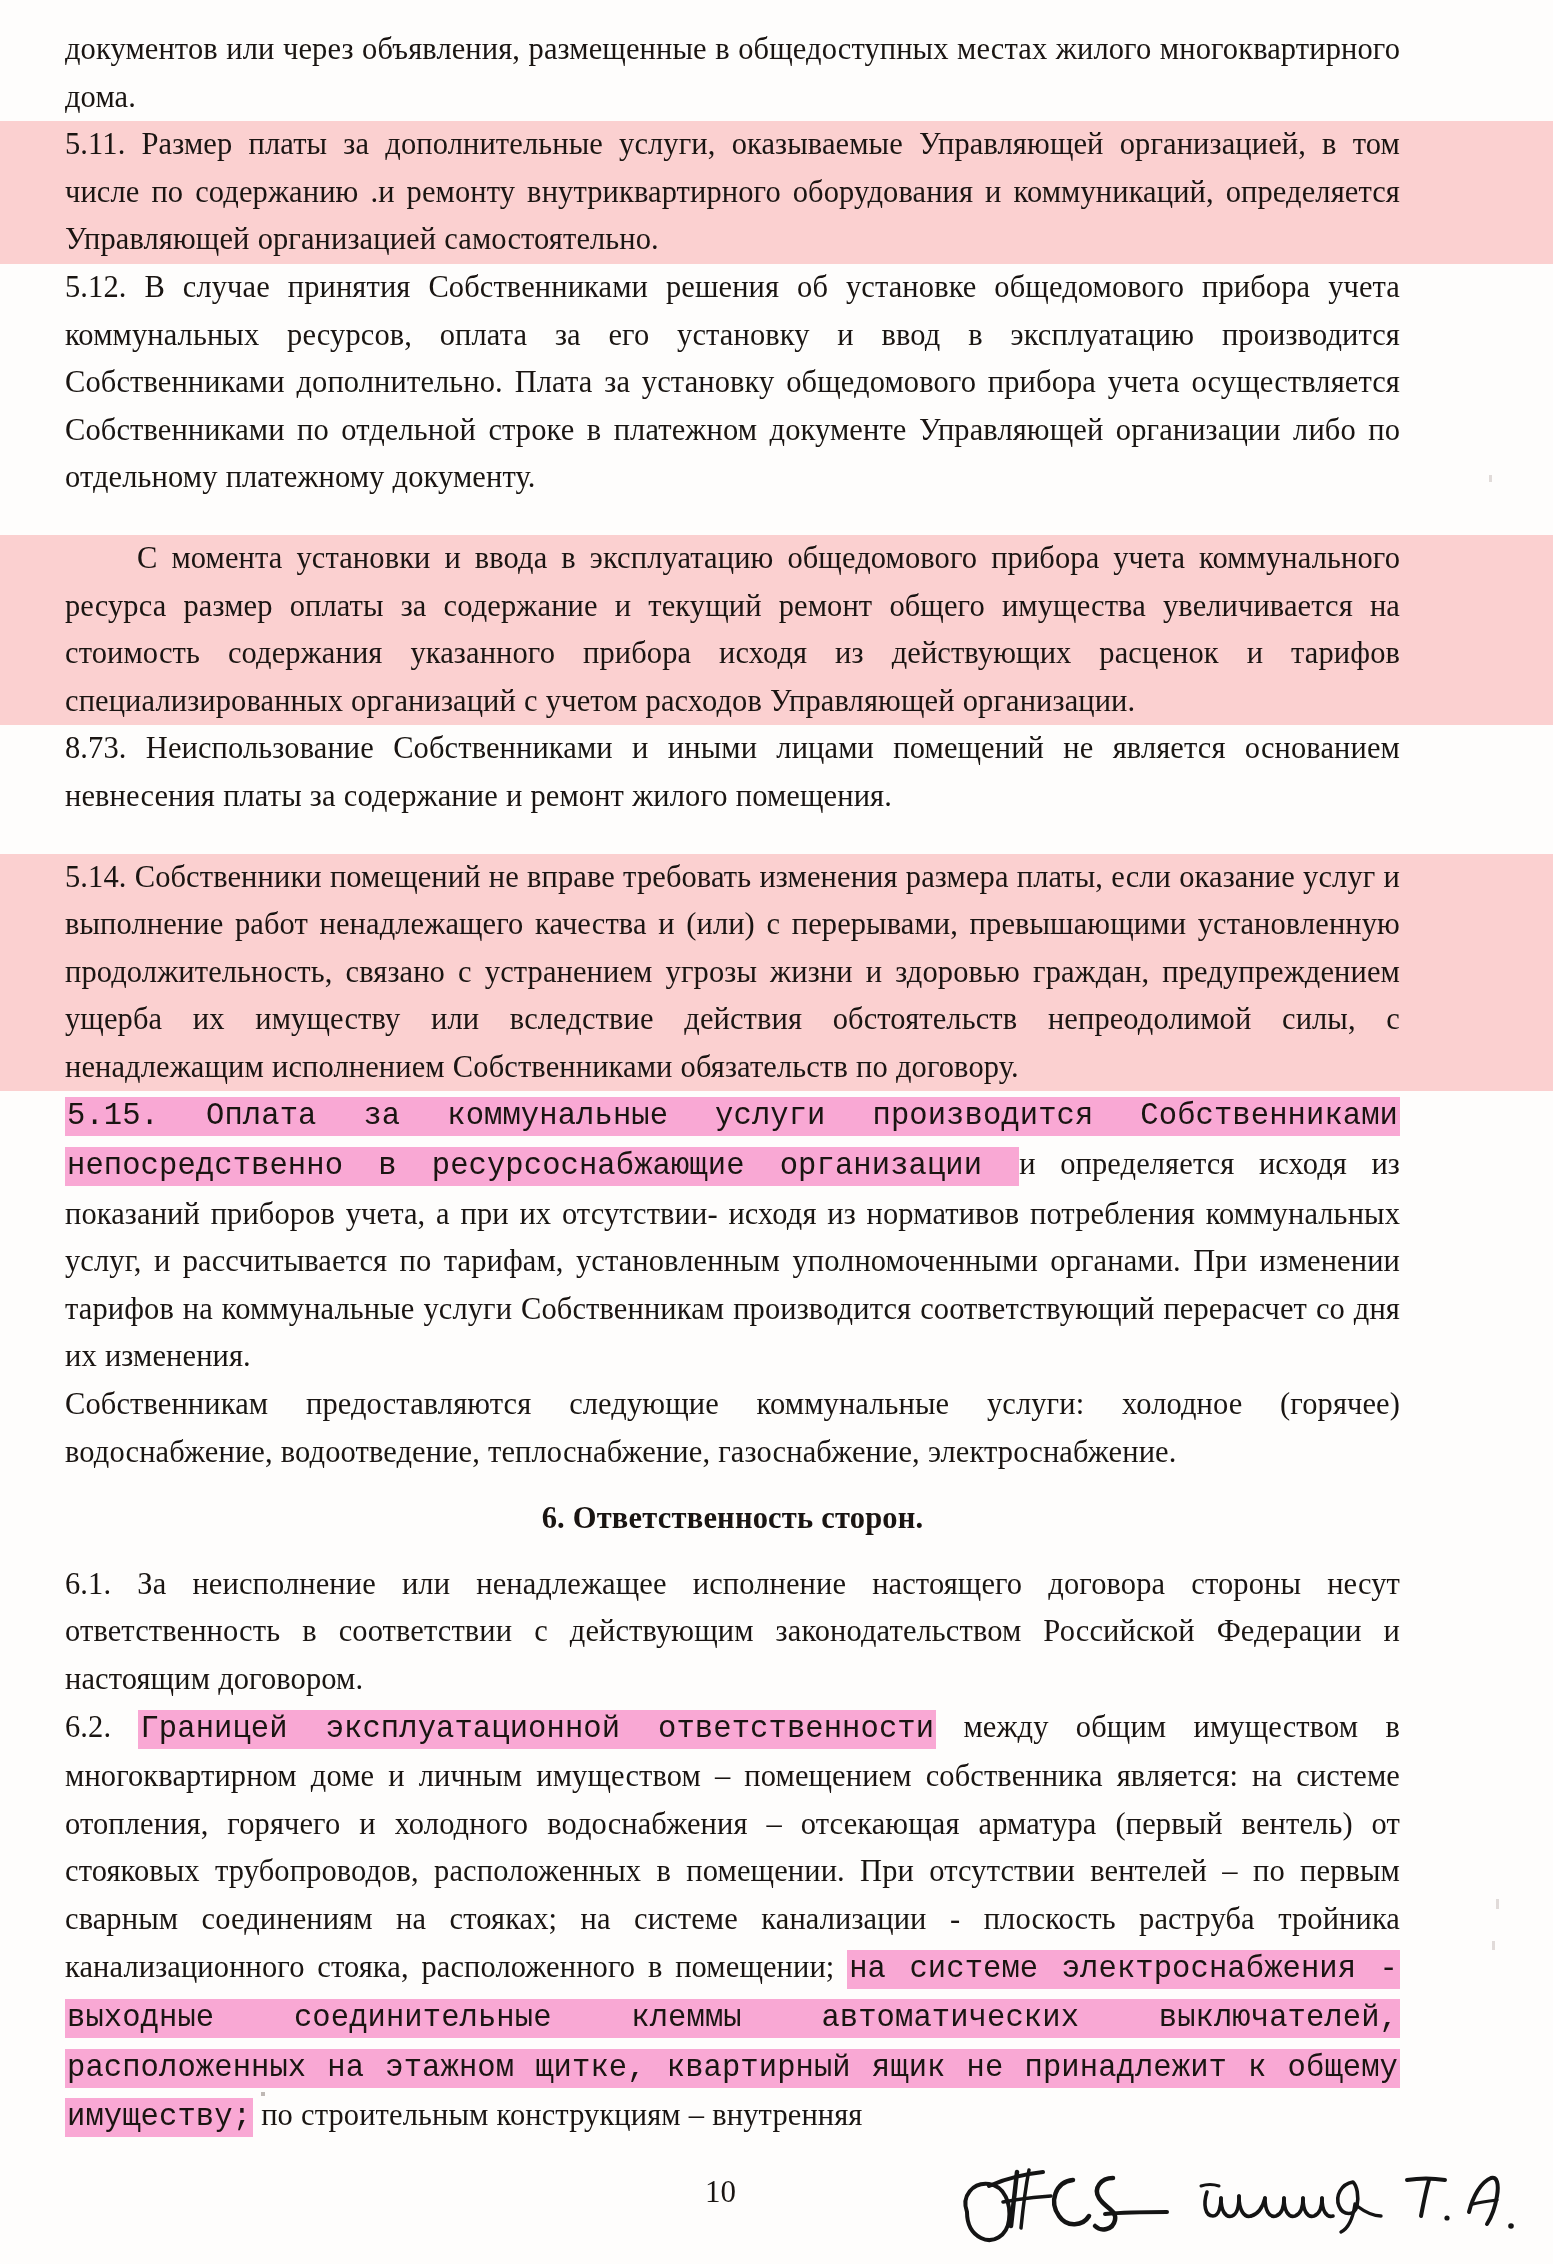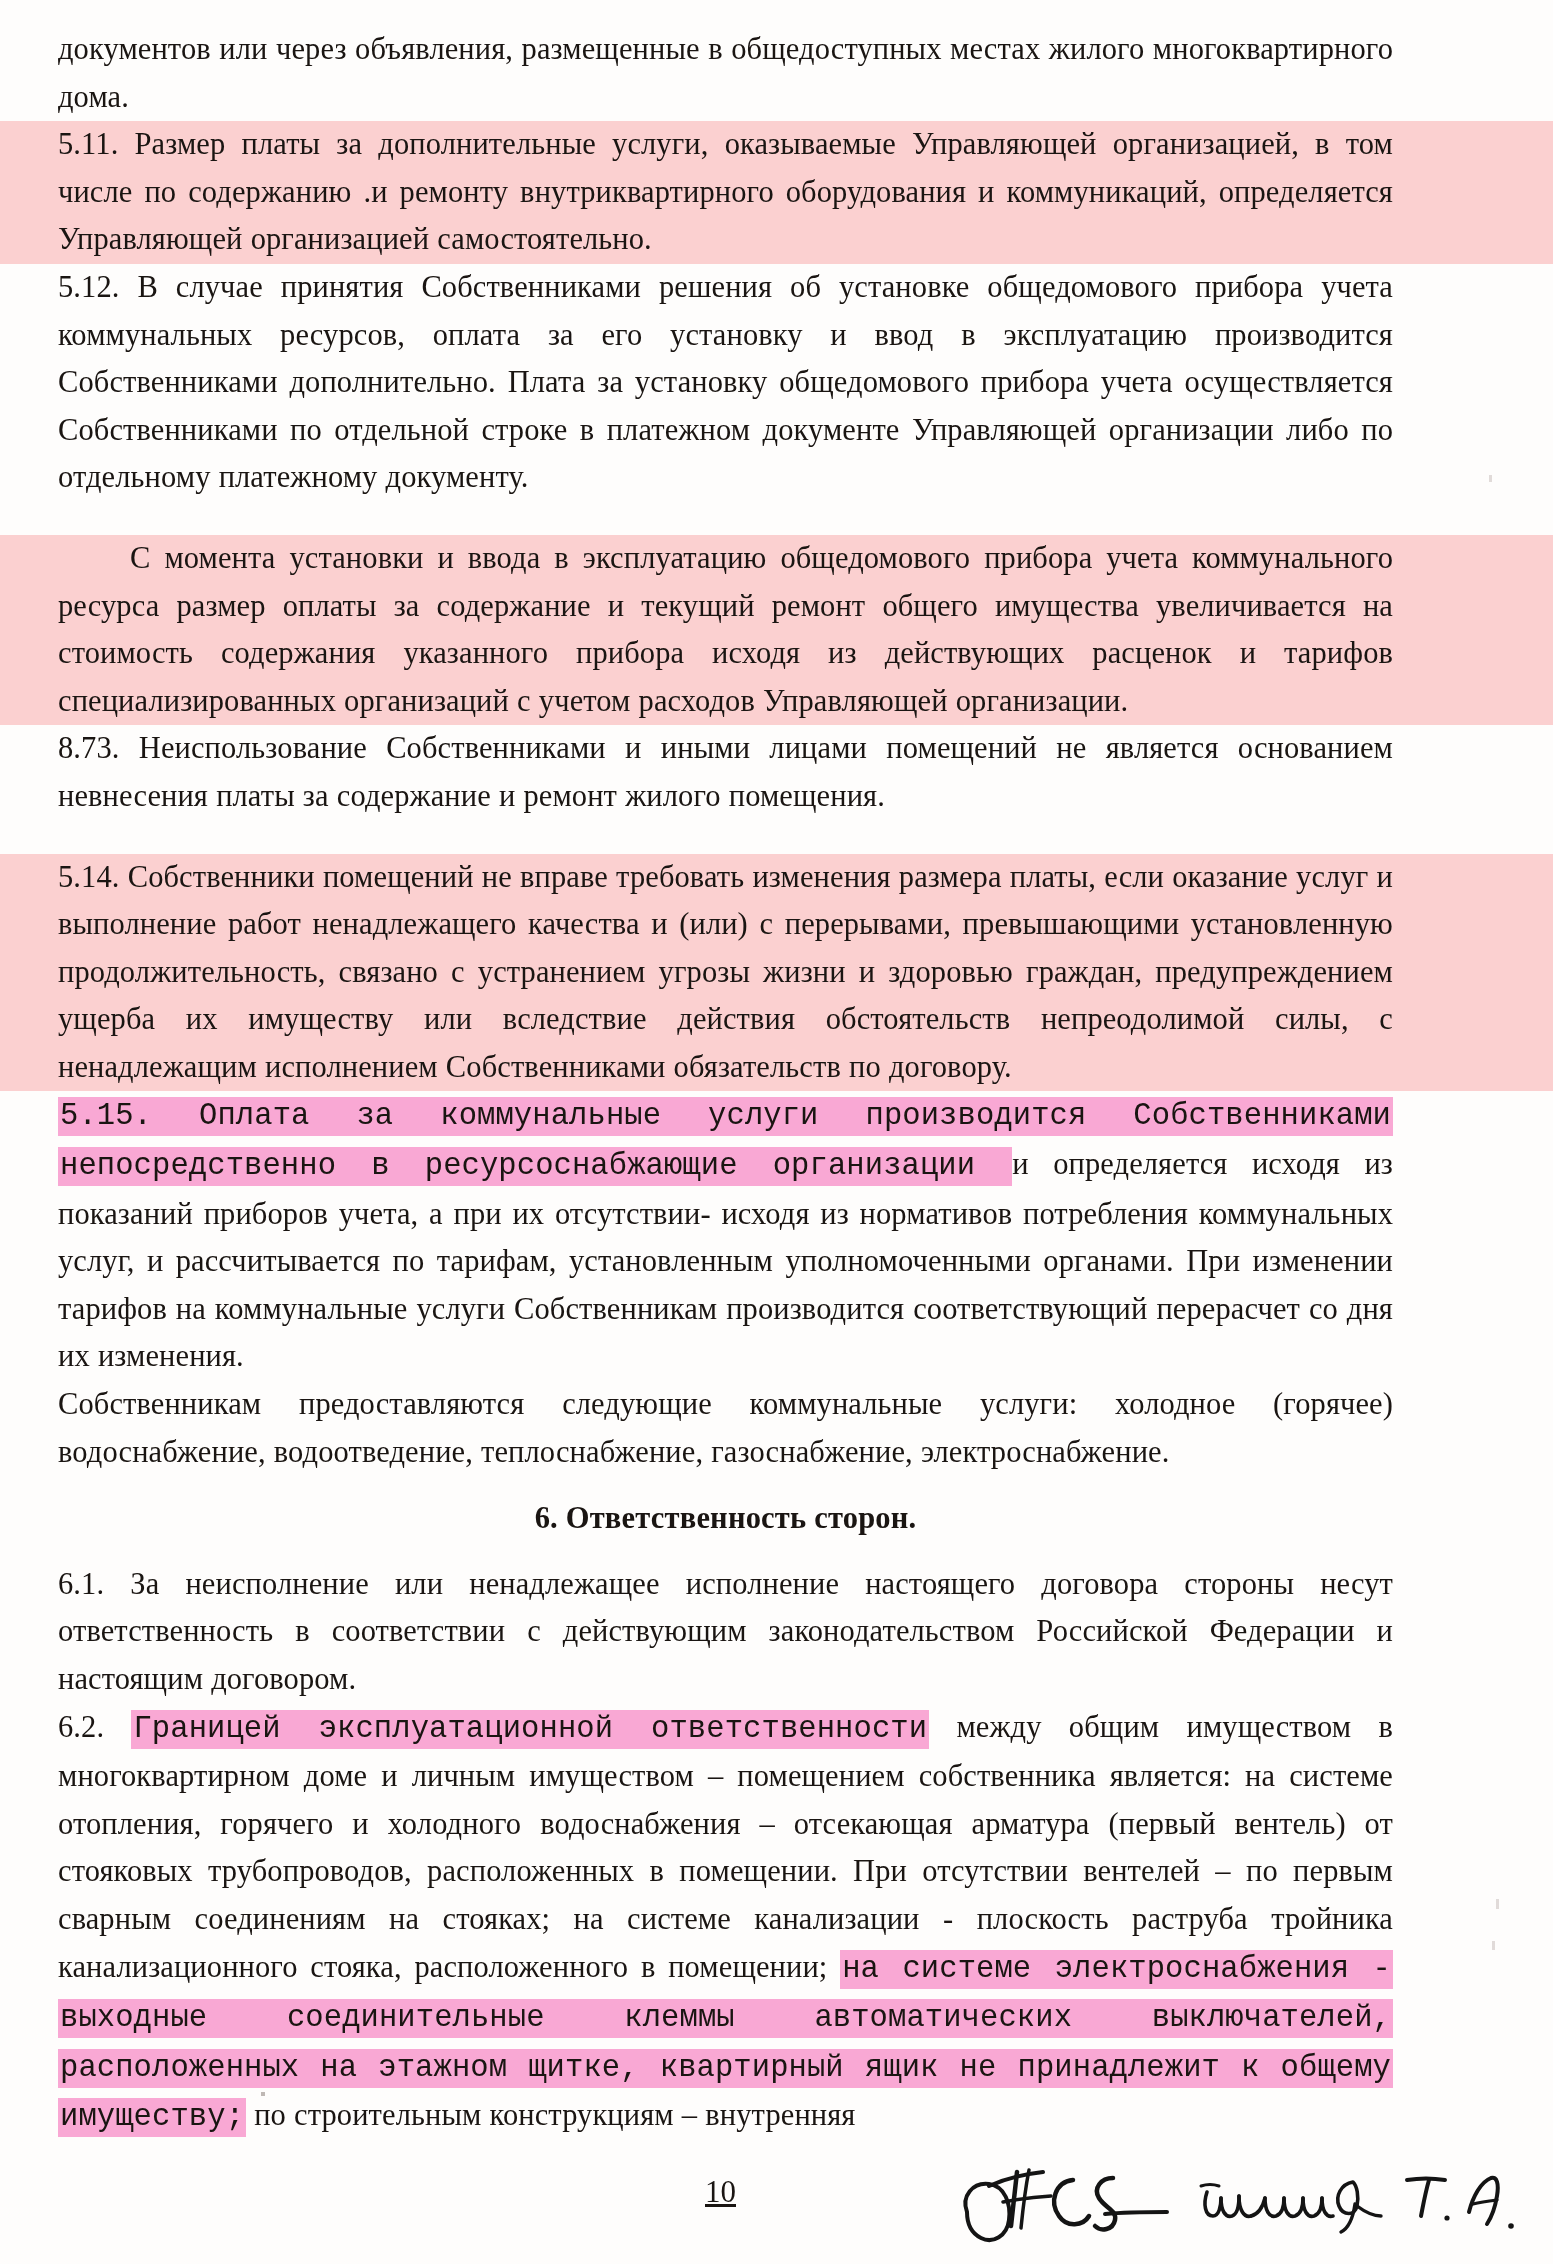--- a/index.html
+++ b/index.html
@@ -19,21 +19,21 @@
 
   .page {
     position: absolute;
     inset: 0;
     background: #fefdfc;
   }
 
   
   .doc {
     position: absolute;
-    left: 0;
+    left: 7px;
     top: 0;
     width: 1514px;
   }
 
   .para {
     position: relative;
     margin: 0;
     padding: 0 121px 0 58px;
     font-size: 30.5px;
     line-height: 47.6px;
@@ -87,21 +87,20 @@
     top: 2170px;
     width: 1553px;
     height: 94px;
   }
   .page-number {
     position: absolute;
     left: 705px;
     top: 2px;
     font-size: 31px;
     line-height: 40px;
-    text-decoration: underline;
   }
   .signature {
     position: absolute;
     left: 955px;
     top: -14px;
     width: 570px;
     height: 108px;
   }
   .signature svg { display: block; width: 100%; height: 100%; }
 

